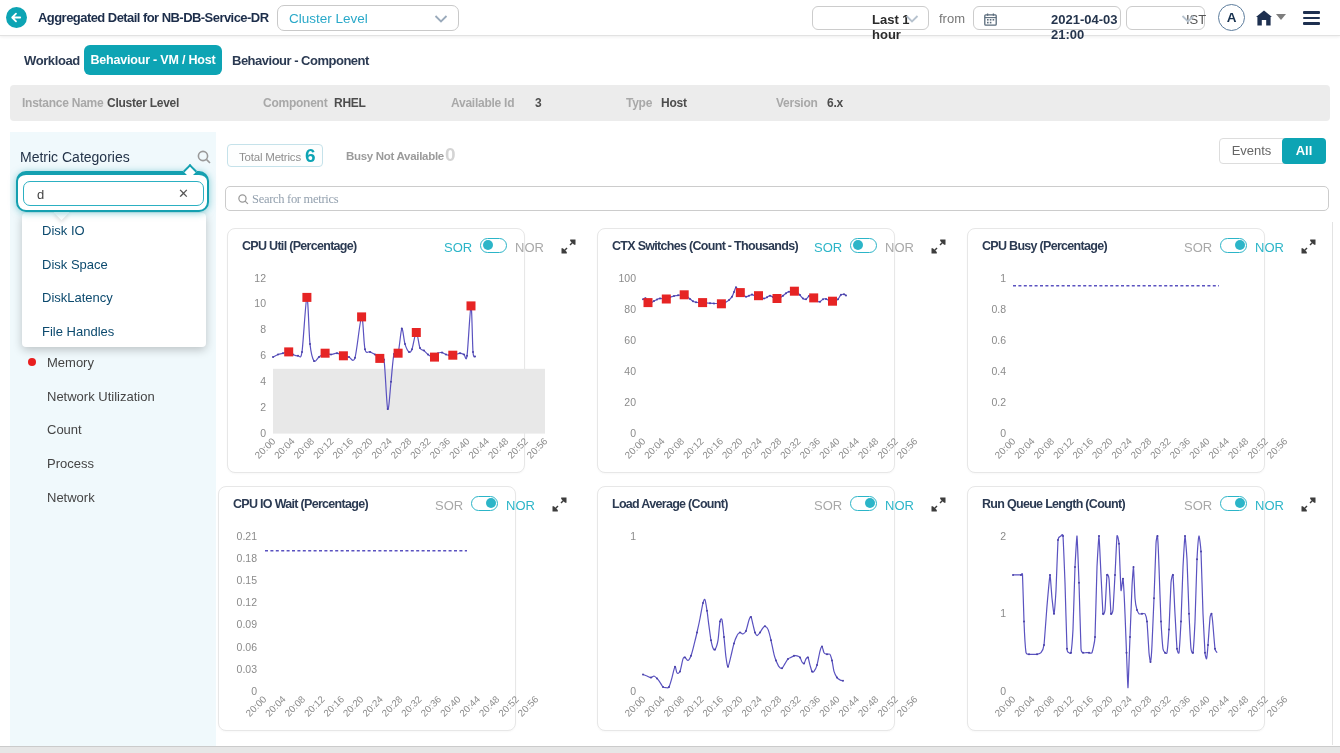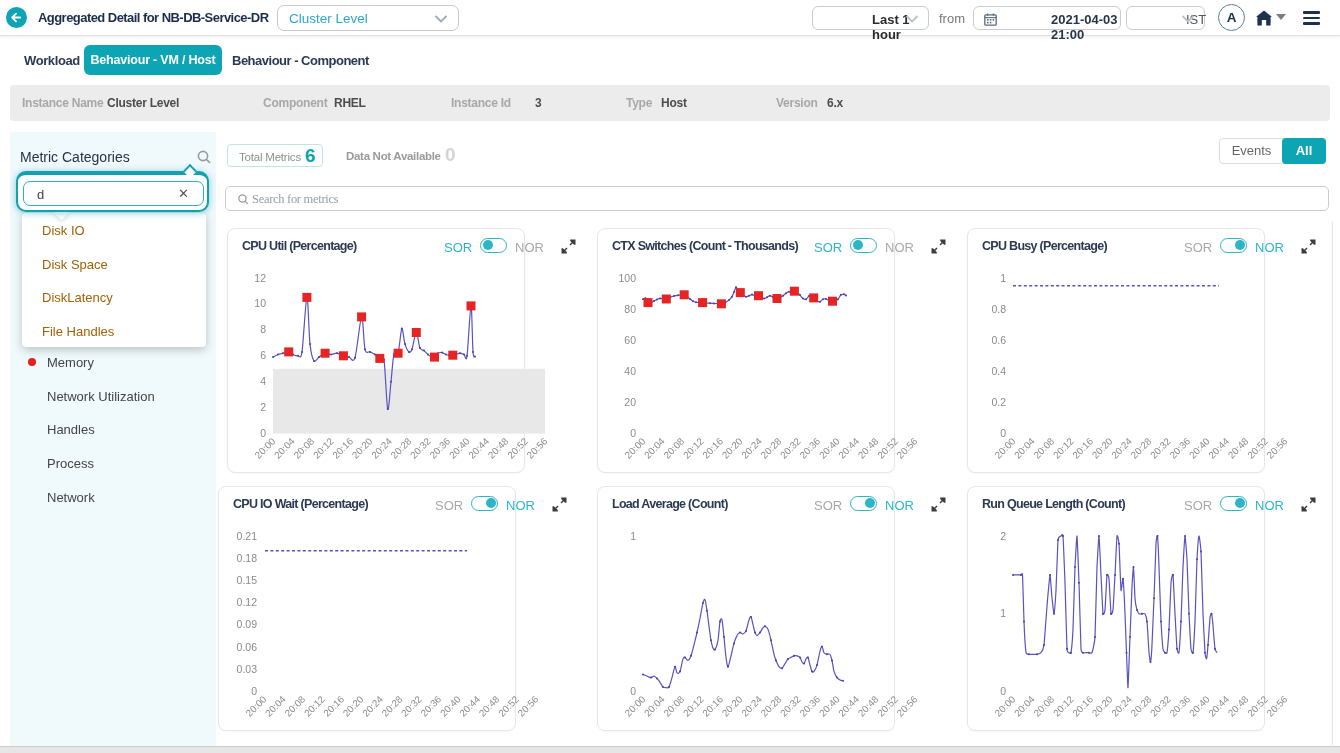--- a/index.html
+++ b/index.html
@@ -52,21 +52,21 @@
 #swrap .notch { position:absolute; right:12px; top:-9px; width:10px; height:10px; background:#fff;
   transform:rotate(45deg); border-left:2px solid #14a0b0; border-top:2px solid #14a0b0; }
 #sinput { position:absolute; left:5px; top:6px; width:181px; height:25px;
   border:1.5px solid #2cb0c2; border-radius:7px; background:#fff; }
 #sinput .txt { position:absolute; left:13px; top:5px; font-size:13px; color:#444; }
 #sinput .clr { position:absolute; right:14px; top:4px; font-size:13px; color:#555; }
 #ddown { position:absolute; left:22px; top:213px; width:184px; height:134px; background:#fff;
   border-radius:4px; box-shadow:0 3px 10px rgba(0,0,0,.22); z-index:8; }
 #ddnotch { position:absolute; left:56px; top:207px; width:11px; height:11px; background:#fff;
   transform:rotate(45deg); box-shadow:2px 2px 4px rgba(0,0,0,.10); z-index:9; }
-.dditem { position:absolute; left:42px; font-size:13px; color:#a16207; z-index:9; }
+.dditem { position:absolute; left:42px; font-size:13px; color:#0c4a6e; z-index:9; }
 .mitem { position:absolute; left:47px; font-size:13px; color:#454545; }
 #reddot { position:absolute; left:28px; top:358px; width:8px; height:8px; border-radius:50%; background:#e81f1f; }
 
 
 #totbox { position:absolute; left:227px; top:144px; width:96px; height:23px;
   border:1px solid #c5e2ea; border-radius:4px; background:#fdfefe; }
 #totbox .t { position:absolute; left:11px; top:5.5px; font-size:11.5px; color:#8f8f8f; letter-spacing:-0.2px; }
 #totbox .n { position:absolute; left:77px; top:0px; font-size:19px; font-weight:bold; color:#0da4b4; }
 #dna { position:absolute; left:346px; top:150px; font-size:11.5px; font-weight:bold; color:#9b9b9b; letter-spacing:-0.3px; }
 #dnan { position:absolute; left:445px; top:144px; font-size:19px; font-weight:bold; color:#d4d4d4; }
@@ -150,21 +150,21 @@
 
 <div id="tabWorkload">Workload</div>
 <div id="tabVM">Behaviour - VM / Host</div>
 <div id="tabComp">Behaviour - Component</div>
 
 <div id="infobar">
   <span class="ilab" style="left:12px">Instance Name</span>
     <span class="ival" style="left:97px">Cluster Level</span>
   <span class="ilab" style="left:253px">Component</span>
     <span class="ival" style="left:324px">RHEL</span>
-  <span class="ilab" style="left:441px">Instance Id</span>
+  <span class="ilab" style="left:441px">Available Id</span>
     <span class="ival" style="left:525px">3</span>
   <span class="ilab" style="left:616px">Type</span>
     <span class="ival" style="left:651px">Host</span>
   <span class="ilab" style="left:766px">Version</span>
     <span class="ival" style="left:817px">6.x</span>
 </div>
 
 <div id="sidebar"></div>
 <div id="mctitle">Metric Categories</div>
 <span id="mcsearchic"><svg width="17" height="17" viewBox="0 0 17 17">
@@ -180,29 +180,29 @@
 <div id="swrap">
     <div class="notch"></div>
     <div id="sinput">
       <span class="txt">d</span>
       <span class="clr">✕</span>
     </div>
   </div>
 <div id="reddot"></div>
 <span class="mitem" style="top:355px">Memory</span>
 <span class="mitem" style="top:389px">Network Utilization</span>
-<span class="mitem" style="top:422px">Handles</span>
+<span class="mitem" style="top:422px">Count</span>
 <span class="mitem" style="top:456px">Process</span>
 <span class="mitem" style="top:490px">Network</span>
 
 <div id="totbox">
     <span class="t">Total Metrics</span>
     <span class="n">6</span>
   </div>
-<div id="dna">Data Not Available</div>
+<div id="dna">Busy Not Available</div>
 <div id="dnan">0</div>
 <div id="evall">
     <div class="ev">Events</div>
     <div class="all">All</div>
   </div>
 <div id="msearch">
     <svg width="17" height="17" viewBox="0 0 17 17">
       <circle cx="7" cy="7" r="4.6" fill="none" stroke="#9a9a9a" stroke-width="1.6"></circle>
       <path d="M10.4 10.4 L14 14" stroke="#9a9a9a" stroke-width="1.6"></path>
     </svg>

